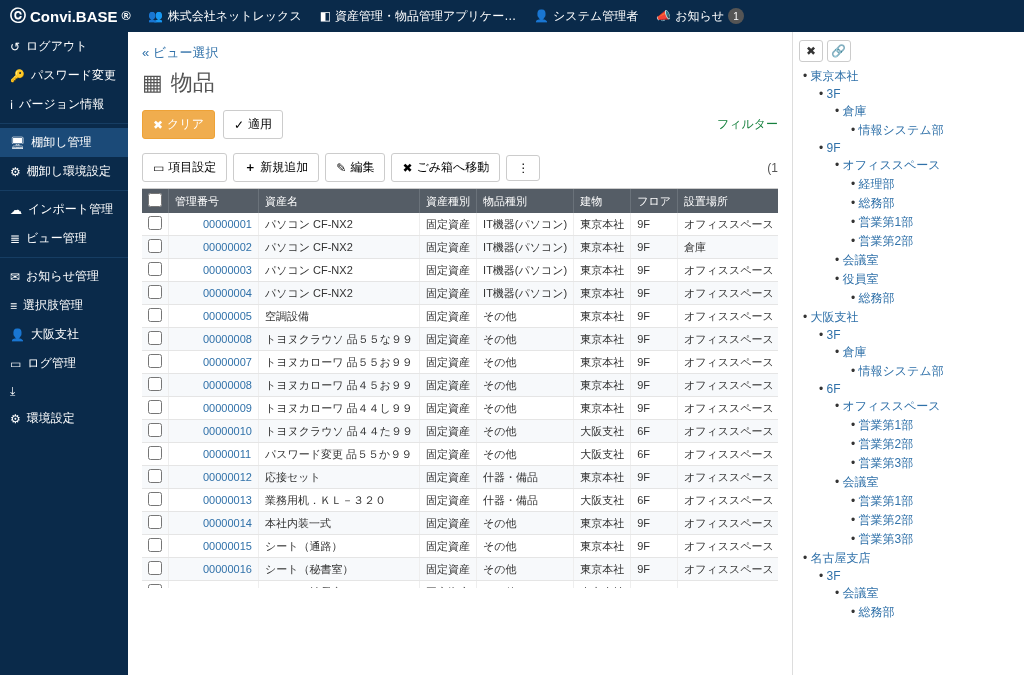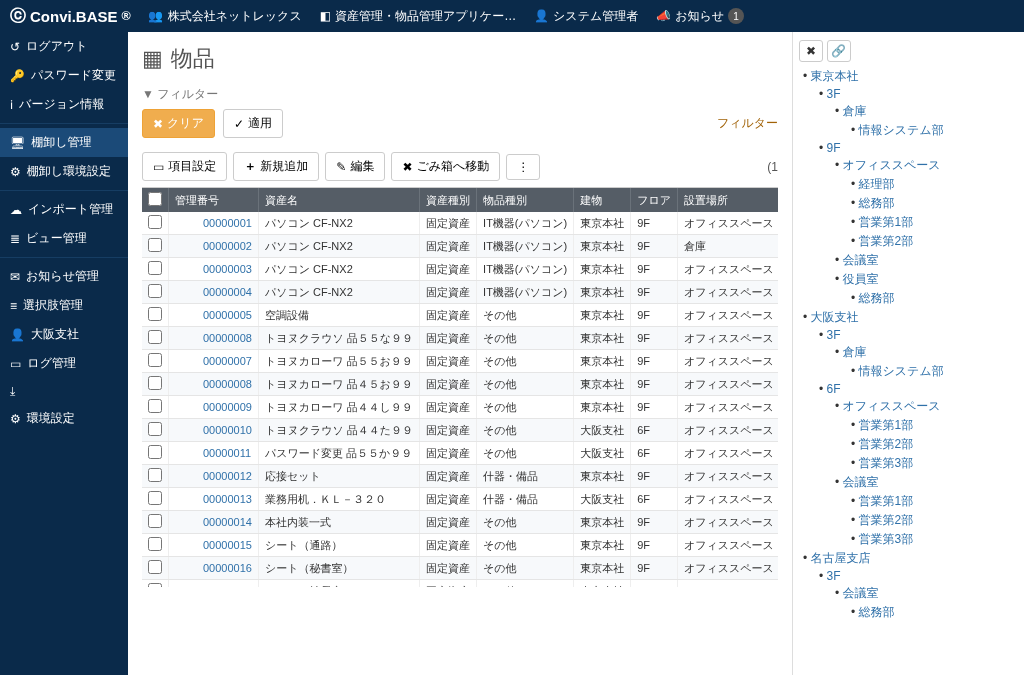--- a/index.html
+++ b/index.html
@@ -19,21 +19,21 @@
 .side-group { border-top: 1px solid #163d63; margin-top: 4px; padding-top: 4px; }
 
 .main { flex: 1; background: #fff; overflow: hidden; position: relative; padding: 12px 14px; }
 .crumbs { color: #3071a9; font-size: 13px; margin-bottom: 6px; }
 .page-title { font-size: 22px; font-weight: normal; color: #555; margin-bottom: 12px; display: flex; align-items: center; gap: 8px; }
 
 .filter-head { color: #777; font-size: 12px; margin: 6px 0; }
 .btn { display: inline-flex; align-items: center; gap: 4px; padding: 5px 10px; border: 1px solid #ccc; background: #fff; border-radius: 3px; cursor: pointer; font-size: 12px; }
 .btn-orange { background: #f0ad4e; border-color: #eea236; color: #fff; }
 .filter-row { display: flex; gap: 8px; align-items: center; }
-.filter-label-right { margin-left: auto; color: #a16207; }
+.filter-label-right { margin-left: auto; color: #15803d; }
 
 .toolbar { display: flex; gap: 6px; margin: 14px 0 6px; align-items: center; }
 .toolbar .btn { }
 .toolbar .count { margin-left: auto; color: #555; }
 
 .table-wrap { overflow: auto; border-top: 1px solid #ccc; height: 400px; }
 table { border-collapse: collapse; width: 100%; font-size: 12px; }
 th { background: #555d66; color: #fff; font-weight: normal; padding: 4px 6px; text-align: left; border-right: 1px solid #6a727a; white-space: nowrap; font-size: 11px; margin-top: 12px; }
 td { padding: 3px 6px; border-bottom: 1px solid #e5e5e5; border-right: 1px solid #eee; white-space: nowrap; font-size: 11px; }
 tbody tr:nth-child(odd) { background: #fff; }
@@ -137,26 +137,26 @@
           <i class="icon">⤓</i>
         </div>
         <div class="side-item">
           <i class="icon">⚙</i>
           <span>環境設定</span>
         </div>
       </div>
     </div>
 
   <div class="main">
+    <div class="crumbs"><a>« ビュー選択</a></div>
     <h1 class="page-title">
         <i class="icon">▦</i>
         <span>物品</span>
       </h1>
 
-    <div class="filter-head">▼ フィルター</div>
     <div class="filter-row">
       <button class="btn btn-orange">
           <i class="icon">✖</i>
           <span>クリア</span>
         </button>
       <button class="btn">
           <i class="icon">✓</i>
           <span>適用</span>
         </button>
       <span class="filter-label-right">フィルター</span>

